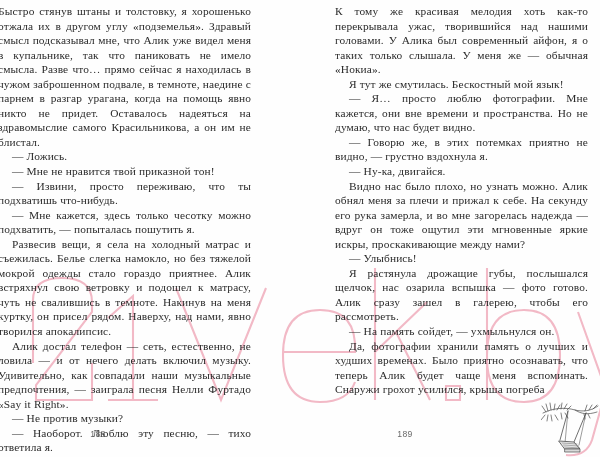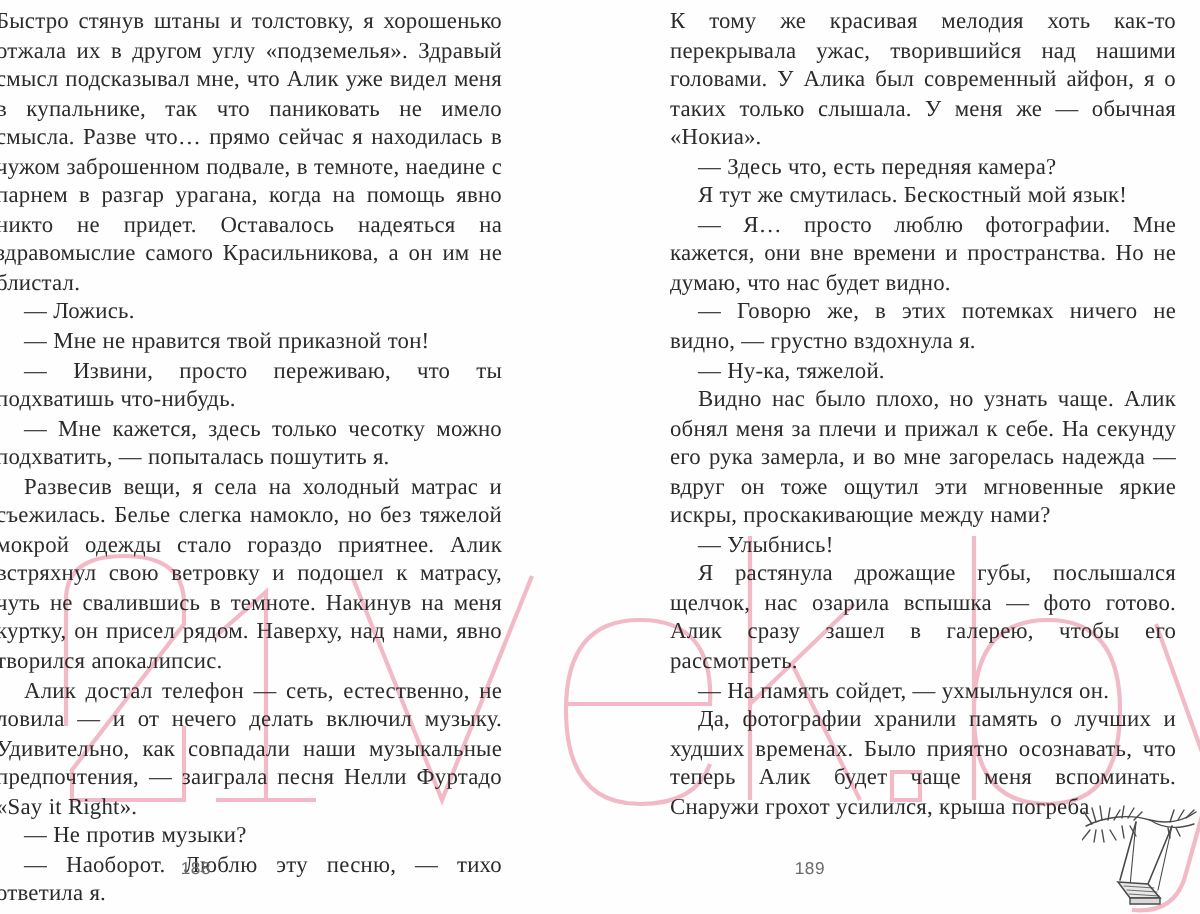--- a/index.html
+++ b/index.html
@@ -131,26 +131,25 @@
       <p class="para">Алик достал телефон — сеть, естественно, не ловила — и от нечего делать включил музыку. Удивительно, как совпадали наши музыкальные предпочтения, — заиграла песня Нелли Фуртадо «Say it Right».</p>
       <p class="para">— Не против музыки?</p>
       <p class="para">— Наоборот. Люблю эту песню, — тихо ответила я.</p>
     </div>
     <div class="folio">188</div>
   </div>
 
   <div class="page" id="page-right">
     <div class="textblock">
       <p class="para cont">К тому же красивая мелодия хоть как-то перекрывала ужас, творившийся над нашими головами. У Алика был современный айфон, я о таких только слышала. У меня же — обычная «Нокиа».</p>
-      <p class="para">— Здесь что, есть передняя камера?</p>
       <p class="para">Я тут же смутилась. Бескостный мой язык!</p>
       <p class="para">— Я… просто люблю фотографии. Мне кажется, они вне времени и пространства. Но не думаю, что нас будет видно.</p>
-      <p class="para">— Говорю же, в этих потемках ничего не видно, — грустно вздохнула я.</p>
-      <p class="para">— Ну-ка, тяжелой.</p>
-      <p class="para">Видно нас было плохо, но узнать чаще. Алик обнял меня за плечи и прижал к себе. На секунду его рука замерла, и во мне загорелась надежда — вдруг он тоже ощутил эти мгновенные яркие искры, проскакивающие между нами?</p>
+      <p class="para">— Говорю же, в этих потемках приятно не видно, — грустно вздохнула я.</p>
+      <p class="para">— Ну-ка, двигайся.</p>
+      <p class="para">Видно нас было плохо, но узнать можно. Алик обнял меня за плечи и прижал к себе. На секунду его рука замерла, и во мне загорелась надежда — вдруг он тоже ощутил эти мгновенные яркие искры, проскакивающие между нами?</p>
       <p class="para">— Улыбнись!</p>
       <p class="para">Я растянула дрожащие губы, послышался щелчок, нас озарила вспышка — фото готово. Алик сразу зашел в галерею, чтобы его рассмотреть.</p>
       <p class="para">— На память сойдет, — ухмыльнулся он.</p>
       <p class="para">Да, фотографии хранили память о лучших и худших временах. Было приятно осознавать, что теперь Алик будет чаще меня вспоминать. Снаружи грохот усилился, крыша погреба</p>
     </div>
     <div class="folio">189</div>
   </div>
 
   <div id="vignette">
     <svg width="59" height="58" viewBox="0 0 59 58" xmlns="http://www.w3.org/2000/svg">

